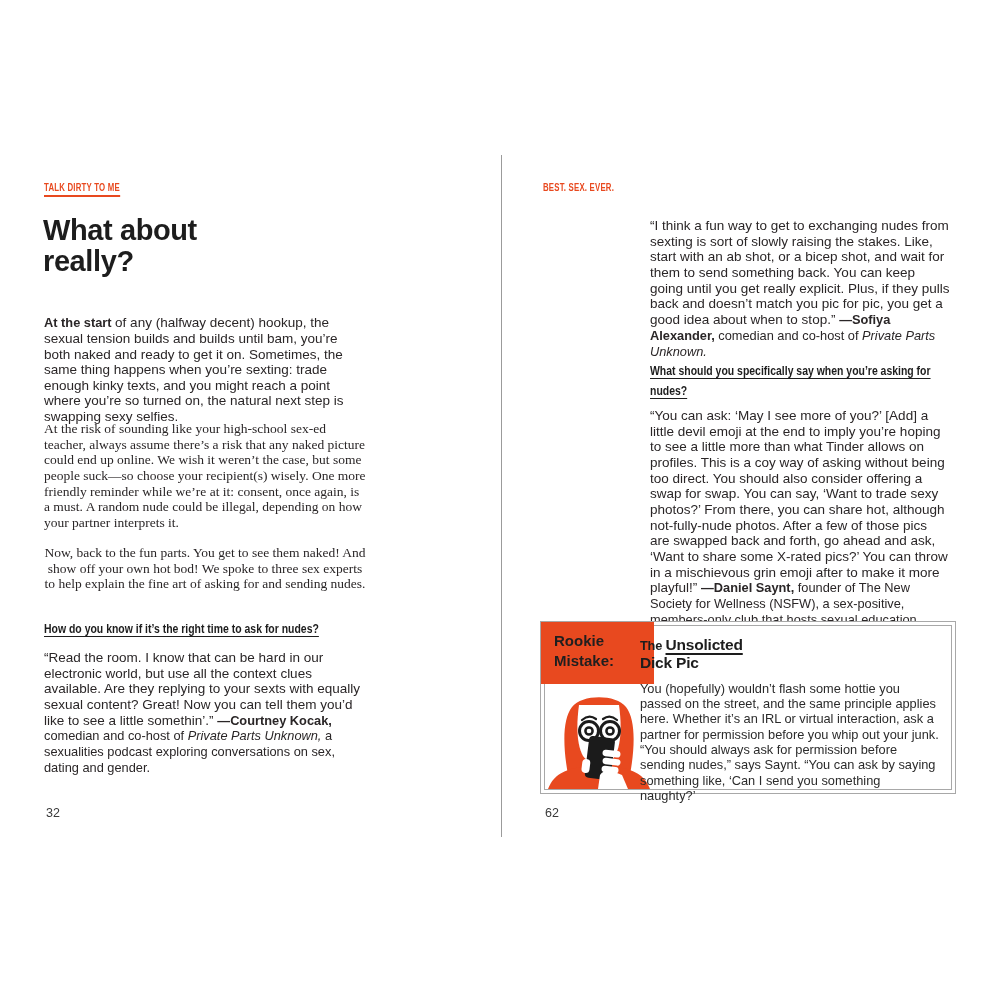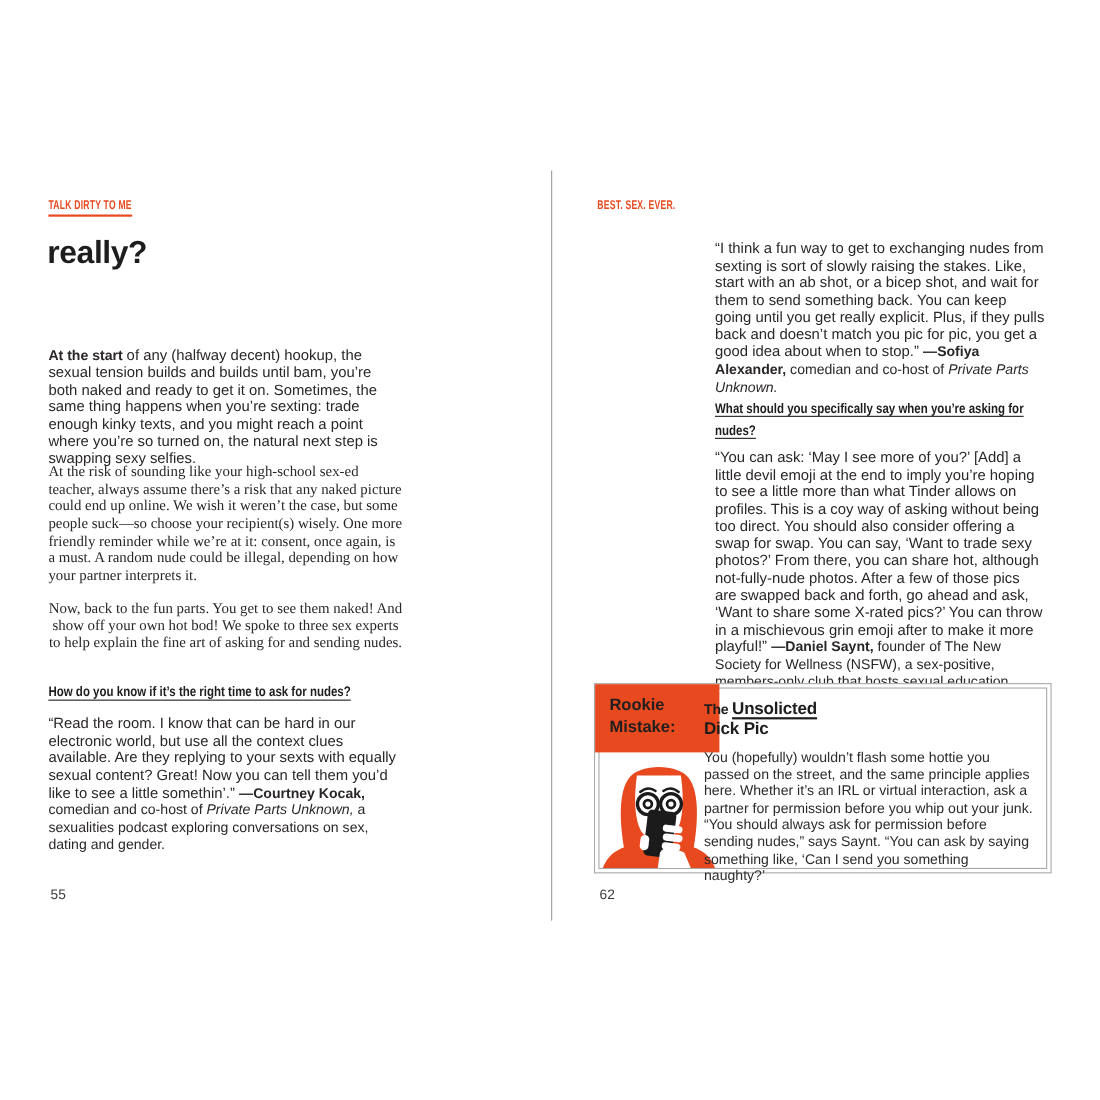--- a/index.html
+++ b/index.html
@@ -42,34 +42,35 @@
   .rookie-content { position:absolute; left:95px; top:10px; right:12px; }
   .rookie-title { font-size:15.5px; font-weight:bold; line-height:1.15; color:#1d1d1d; letter-spacing:-0.2px; }
   .rookie-body { margin-top:9px; font-size:12.8px; line-height:1.2; color:#2b2b2b; }
 </style>
 </head>
 <body>
 
 <div class="abs eyebrow underlined" style="left:44px; top:181px;">TALK DIRTY TO ME</div>
 
 <div class="abs page-title" style="left:43px; top:215px;">
+  <div>What about</div>
   <div>really?</div>
 </div>
 
 <div class="abs para" style="left:44px; top:315px;"><span class="seg-bold-sans">At the start </span><span class="seg-serif">of any (halfway decent) hookup, the sexual tension builds and builds until bam, you’re both naked and ready to get it on. Sometimes, the same thing happens when you’re sexting: trade enough kinky texts, and you might reach a point where you’re so turned on, the natural next step is swapping sexy selfies.</span></div>
 
 <div class="abs para" style="left:44px; top:421px;">At the risk of sounding like your high-school sex-ed teacher, always assume there’s a risk that any naked picture could end up online. We wish it weren’t the case, but some people suck—so choose your recipient(s) wisely. One more friendly reminder while we’re at it: consent, once again, is a must. A random nude could be illegal, depending on how your partner interprets it.</div>
 
 <div class="abs para" style="left:44px; top:545px;text-align:center;">Now, back to the fun parts. You get to see them naked! And show off your own hot bod! We spoke to three sex experts to help explain the fine art of asking for and sending nudes.</div>
 
 <div class="abs question" style="left:44px; top:620px; width:388px; white-space:nowrap;">How do you know if it’s the right time to ask for nudes?</div>
 
 <div class="abs para" style="left:44px; top:650px;"><span class="seg-serif">“Read the room. I know that can be hard in our electronic world, but use all the context clues available. Are they replying to your sexts with equally sexual content? Great! Now you can tell them you’d like to see a little somethin’.” </span><span class="seg-bold-sans">—Courtney Kocak,</span><span class="seg-sans"> comedian and co-host of </span><span class="seg-italic-sans">Private Parts Unknown,</span><span class="seg-sans"> a sexualities podcast exploring conversations on sex, dating and gender.</span></div>
 
-<div class="abs page-number" style="left:46px; top:806px;">55</div>
+<div class="abs page-number" style="left:46px; top:806px;">32</div>
 
 <div class="abs divider" style="left:501px; top:155px; height:682px;"></div>
 
 <div class="abs eyebrow" style="left:543px; top:181px;">BEST. SEX. EVER.</div>
 
 <div class="abs para" style="left:650px; top:218px; width:300px;"><span class="seg-serif">“I think a fun way to get to exchanging nudes from sexting is sort of slowly raising the stakes. Like, start with an ab shot, or a bicep shot, and wait for them to send something back. You can keep going until you get really explicit. Plus, if they pulls back and doesn’t match you pic for pic, you get a good idea about when to stop.” </span><span class="seg-bold-sans">—Sofiya Alexander,</span><span class="seg-sans"> comedian and co-host of </span><span class="seg-italic-sans">Private Parts Unknown.</span></div>
 
 <div class="abs question" style="left:650px; top:362px; width:362px;">What should you specifically say when you’re asking for nudes?</div>
 
 <div class="abs para" style="left:650px; top:408px; width:300px;"><span class="seg-serif">“You can ask: ‘May I see more of you?’ [Add] a little devil emoji at the end to imply you’re hoping to see a little more than what Tinder allows on profiles. This is a coy way of asking without being too direct. You should also consider offering a swap for swap. You can say, ‘Want to trade sexy photos?’ From there, you can share hot, although not-fully-nude photos. After a few of those pics are swapped back and forth, go ahead and ask, ‘Want to share some X-rated pics?’ You can throw in a mischievous grin emoji after to make it more playful!” </span><span class="seg-bold-sans">—Daniel Saynt,</span><span class="seg-sans"> founder of The New Society for Wellness (NSFW), a sex-positive, members-only club that hosts sexual education workshops</span></div>

